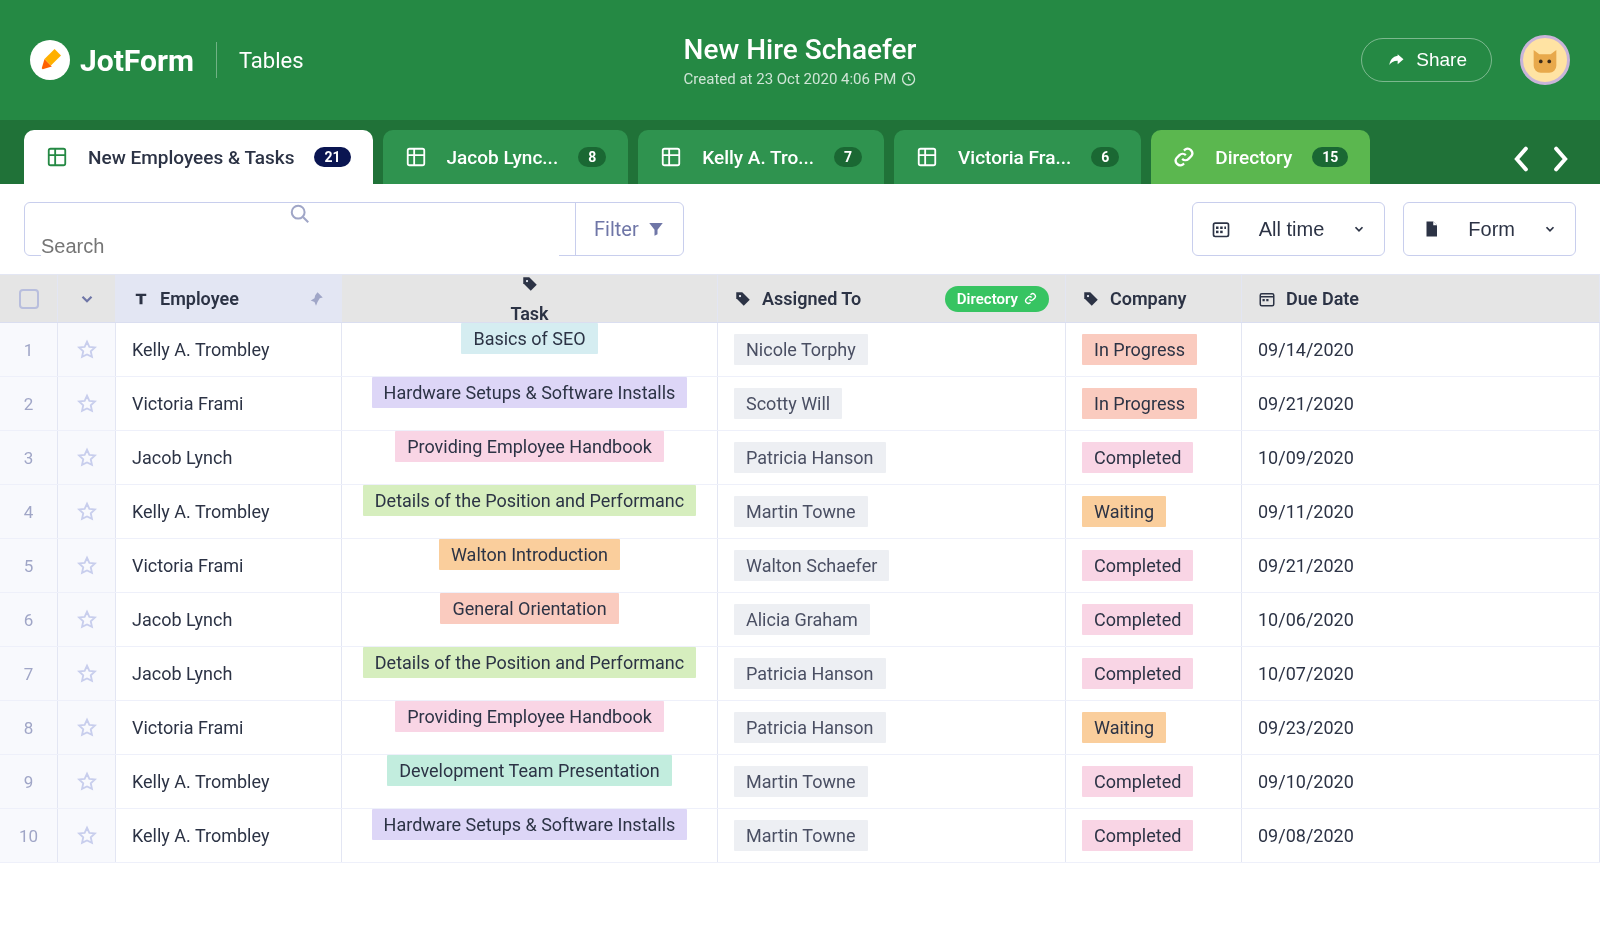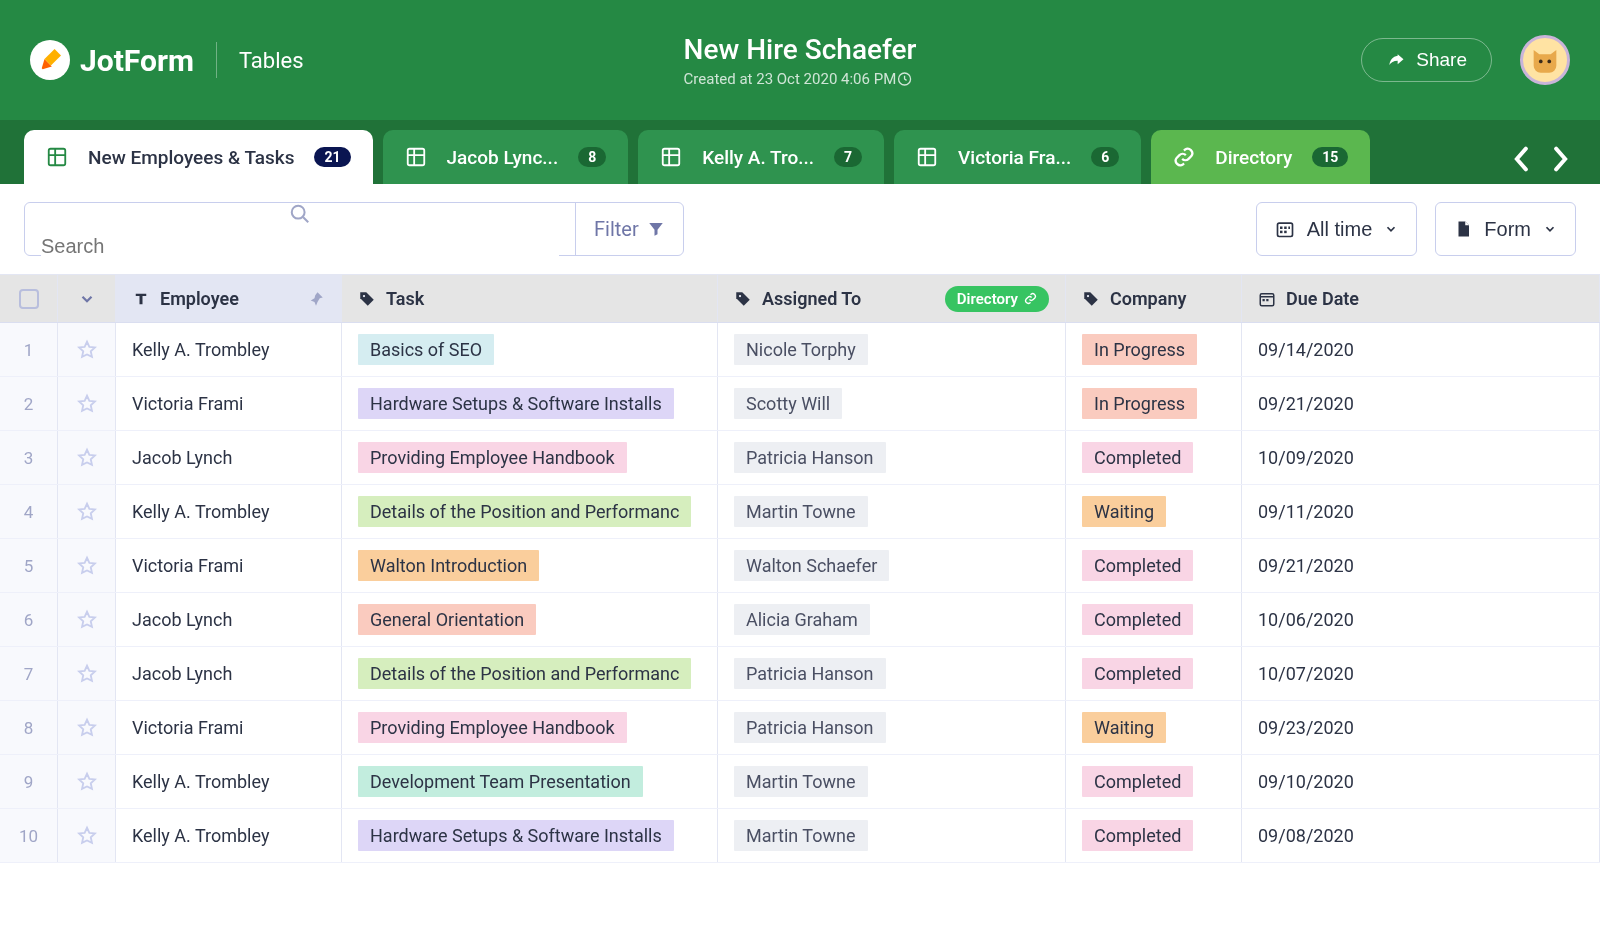--- a/index.html
+++ b/index.html
@@ -13,21 +13,21 @@
   height: 120px;
 }
 .logo-wrap { display: flex; align-items: center; gap: 10px; }
 .logo-circle { width: 40px; height: 40px; border-radius: 50%; background: #fff; display: flex; align-items: center; justify-content: center; }
 .logo-pencil { width: 22px; height: 22px; }
 .logo-text { color: #fff; font-size: 30px; font-weight: 700; }
 .divider { width: 1px; height: 36px; background: rgba(255,255,255,.35); margin: 0 22px; }
 .subapp { color: #fff; font-size: 22px; font-weight: 400; }
 .title-wrap { position: absolute; left: 50%; transform: translateX(-50%); text-align: center; }
 .title { color:#fff; font-size: 28px; font-weight:500; }
-.subtitle { color: rgba(255,255,255,.78); font-size: 15px; margin-top: 4px; display:flex; align-items:center; justify-content:flex-start; }
+.subtitle { color: rgba(255,255,255,.78); font-size: 15px; margin-top: 4px; display:flex; align-items:center; justify-content:space-between; }
 .header-right { margin-left:auto; display:flex; align-items:center; gap:28px; }
 .share-btn { display:flex; align-items:center; gap:10px; color:#fff; border:1px solid rgba(255,255,255,.4); border-radius:28px; padding:10px 24px; font-size:19px; cursor:pointer; background:transparent; }
 .avatar { width:50px; height:50px; border-radius:50%; background:#FFE3A3; display:flex; align-items:center; justify-content:center; border:3px solid #C9B4D9; }
 
 .tabs { background: #207238; display:flex; align-items:flex-end; padding: 0 24px; height:64px; position:relative; }
 .tab { display:flex; align-items:center; gap:20px; height:54px; padding:0 22px; color:#fff; border-radius:10px 10px 0 0; font-size:19px; font-weight:500; margin-right:10px; cursor:pointer; }
 .tab.inactive { background:#2F934F; }
 .tab.active { background:#fff; color:#2C3345; }
 .tab.link { background:#5BB74F; }
 .tab-badge { background:#0A1551; color:#fff; font-size:14px; border-radius:14px; padding:2px 10px; font-weight:700; min-width:28px; text-align:center;}
@@ -35,29 +35,29 @@
 .tab-icon { display:inline-flex; }
 .tabs-nav { margin-left:auto; display:flex; align-items:center; gap:22px; color:#fff; padding-right:8px; padding-bottom:12px;}
 .tabs-nav svg { cursor:pointer; }
 
 .toolbar { display:flex; align-items:center; padding:18px 24px; gap:18px; }
 .search-wrap { display:flex; border:1px solid #C8CEED; border-radius:6px; height:54px; }
 .search-inner { display:flex; align-items:center; padding:0 16px; gap:10px; width:550px;flex-direction:column; }
 .search-inner input { border:none; outline:none; font-size:20px; width:100%; color:#6F76A7; }
 .filter-btn { border-left:1px solid #C8CEED; display:flex; align-items:center; gap:8px; padding:0 18px; color:#6F76A7; font-size:20px; cursor:pointer; }
 .spacer { flex:1; }
-.dd-btn { display:flex; align-items:center; gap:12px; border:1px solid #C8CEED; border-radius:6px; height:54px; padding:0 18px; font-size:20px; color:#2C3345; cursor:pointer; background:#fff; }
+.dd-btn { display:flex; align-items:center; gap:28px; border:1px solid #C8CEED; border-radius:6px; height:54px; padding:0 18px; font-size:20px; color:#2C3345; cursor:pointer; background:#fff; }
 
 .grid { border-top:1px solid #E3E6F3; }
 .grid-header { display:flex; background:#e5e5e5; border-bottom:1px solid #DADEF0; height:48px; }
 .cell { display:flex; align-items:center; padding:0 16px; border-right:1px solid #E3E6F3; font-size:18px; }
 .col-idx { width:58px; justify-content:center; color:#A0A6C7; font-size:17px; }
 .col-star { width:58px; justify-content:center; }
 .col-emp { width:226px; }
-.col-task { width:376px; }
+.col-task { width:376px;flex-direction:column; }
 .col-assign { width:348px; }
 .col-status { width:176px; }
 .col-due { flex:1; }
 .grid-header .cell { font-weight:600; color:#2C3345; gap:10px; }
 .grid-header .col-emp { background:#E3E6F3; }
 .grid-header .col-idx, .grid-header .col-star { justify-content:center; gap:6px;}
 .pin { margin-left:auto; }
 .dir-badge { margin-left:auto; background:#37C462; color:#fff; border-radius:16px; padding:4px 12px; font-size:15px; display:flex; align-items:center; gap:6px;}
 
 .grid-row { display:flex; border-bottom:1px solid #EEF0FA; height:54px; background:#fff; }

